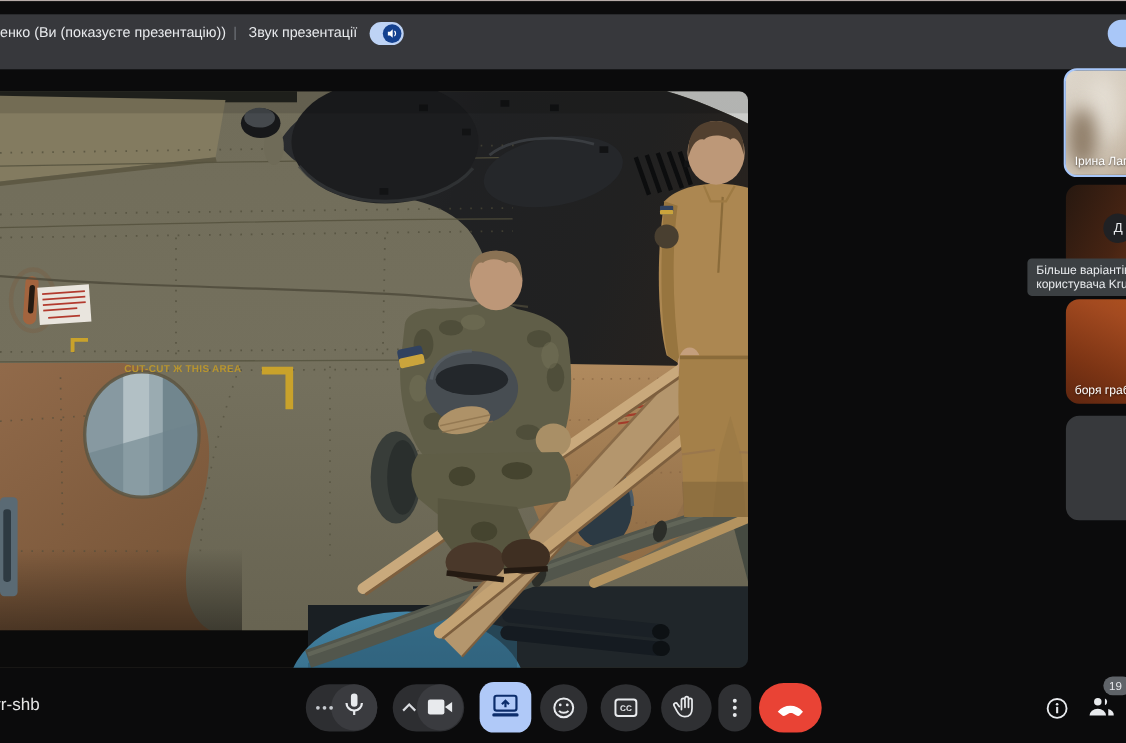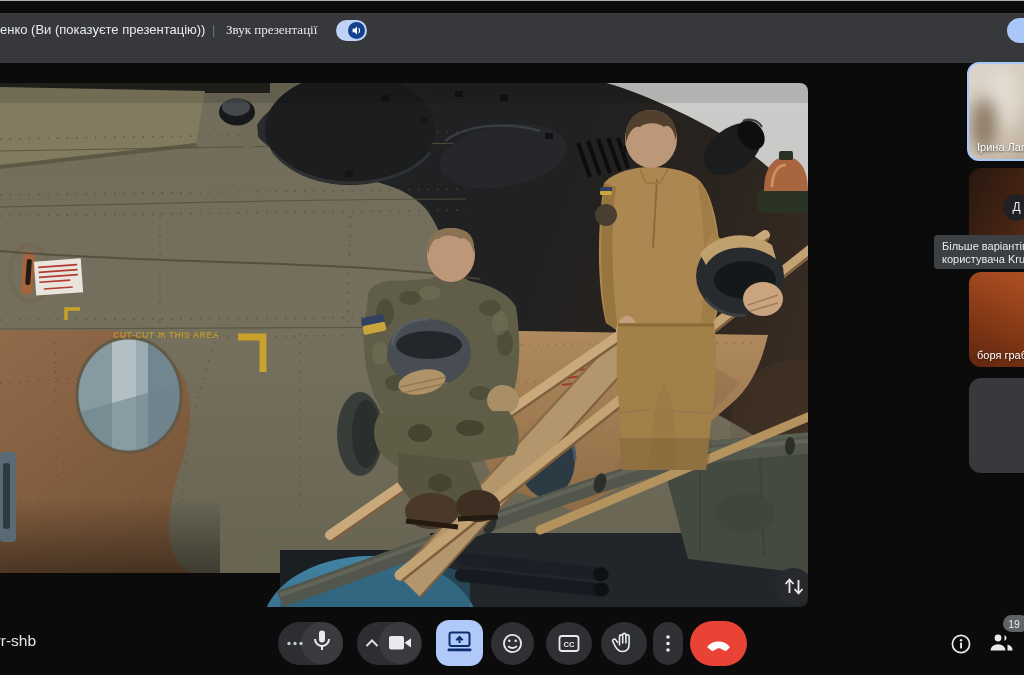--- a/index.html
+++ b/index.html
@@ -5,21 +5,21 @@
   html,body{margin:0;padding:0;}
   body{width:1024px;height:675px;background:#0b0b0c;overflow:hidden;position:relative;
        font-family:"Liberation Sans", sans-serif;}
   .abs{position:absolute;}
   
   #topline{left:0;top:0;width:1024px;height:1px;background:#b7aca9;}
   #topbar{left:0;top:13px;width:1024px;height:50px;background:#37383c;color:#e8eaed;
           font-size:13px;font-weight:500;line-height:34px;}
   #tb-t1{left:0;top:0;white-space:nowrap;}
   #tb-div{left:212px;top:0;color:#707479;font-weight:400;}
-  #tb-t2{left:226px;top:0;white-space:nowrap;font-family:Liberation Serif, serif;}
+  #tb-t2{left:226px;top:0;white-space:nowrap;}
   #tb-toggle{left:336px;top:7px;width:31px;height:21px;border-radius:11px;background:#bed3f5;}
   #tb-knob{left:12px;top:2px;width:17px;height:17px;border-radius:50%;background:#14418f;}
   #tr-toggle{left:1007px;top:18px;width:28px;height:25px;border-radius:13px 0 0 13px;background:#a9c7f8;}
   
   .tile{left:969px;width:110px;border-radius:12px;overflow:hidden;}
   #tile1{top:62px;height:95px;border:2px solid #a8c7fa;left:967px;
          background:linear-gradient(125deg,#ddd6cb 0%,#d4cabb 45%,#b6a48f 75%,#99836d 100%);}
   #tile1 .blob1{left:18px;top:4px;width:30px;height:60px;background:#e6e0d6;border-radius:50%;filter:blur(8px);opacity:.85;}
   #tile1 .blob2{left:2px;top:34px;width:26px;height:56px;background:#8d7b66;border-radius:50%;filter:blur(8px);}
   #tile2{top:168px;height:95px;background:linear-gradient(115deg,#271810 0%,#472413 45%,#6f351a 80%,#7c3c1d 100%);}
@@ -55,21 +55,21 @@
       <span class="abs" id="tb-knob">
         <svg width="17" height="17" viewBox="0 0 17 17" style="position:absolute;left:0;top:0;">
           <path d="M4.6,6.8 h2 l2.4,-2.2 v7.8 l-2.4,-2.2 h-2 z" fill="#fff"></path>
           <path d="M10.6,6.2 a3.2,3.2 0 0 1 0,4.6" stroke="#fff" stroke-width="1.1" fill="none"></path>
         </svg>
       </span>
     </span>
 </div>
 <div class="abs" id="tr-toggle"></div>
 
-<div class="abs" id="photo" style="left:0;top:83px;width:808px;height:524px;border-radius:0 8px 8px 0;overflow:hidden;">
+<div class="abs" id="photo" style="left:0;top:83px;width:680px;height:524px;border-radius:0 8px 8px 0;overflow:hidden;">
     <div style="position:absolute;left:-3px;top:-3px;width:866px;height:530px;filter:blur(0.6px);">
 <svg width="866" height="530" viewBox="-3 -3 866 530">
 <defs>
   <linearGradient id="skyg" x1="0" y1="0" x2="0" y2="1">
     <stop offset="0" stop-color="#cccdcb"></stop>
             <stop offset="1" stop-color="#c2c4c2"></stop>
   </linearGradient>
   <linearGradient id="cowl" x1="0" y1="0" x2="1" y2="0.25">
     <stop offset="0" stop-color="#2a2c2f"></stop>
             <stop offset="0.3" stop-color="#202123"></stop>

